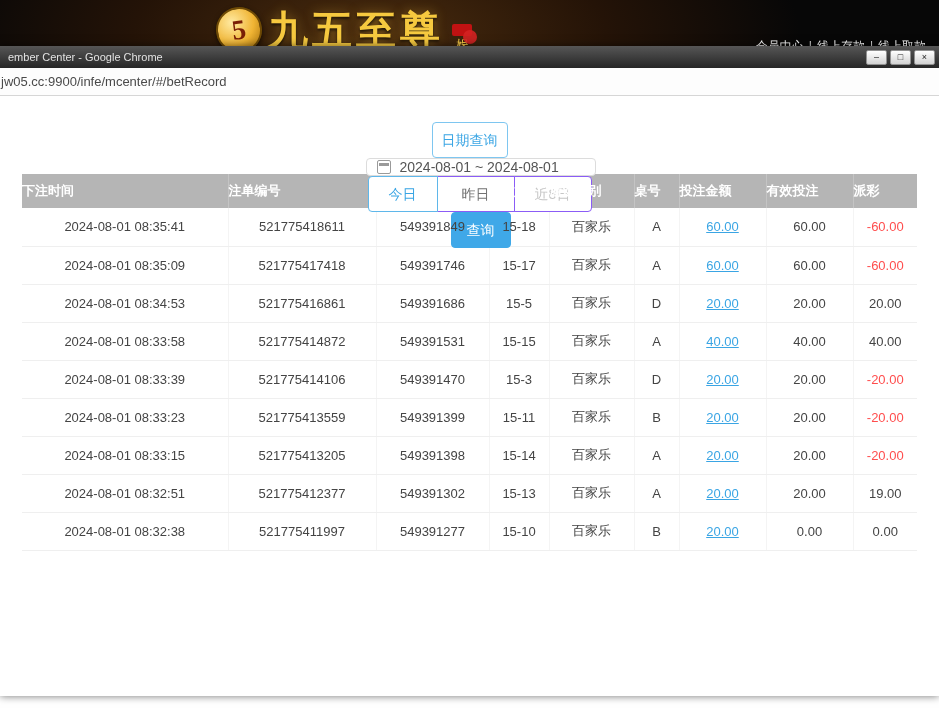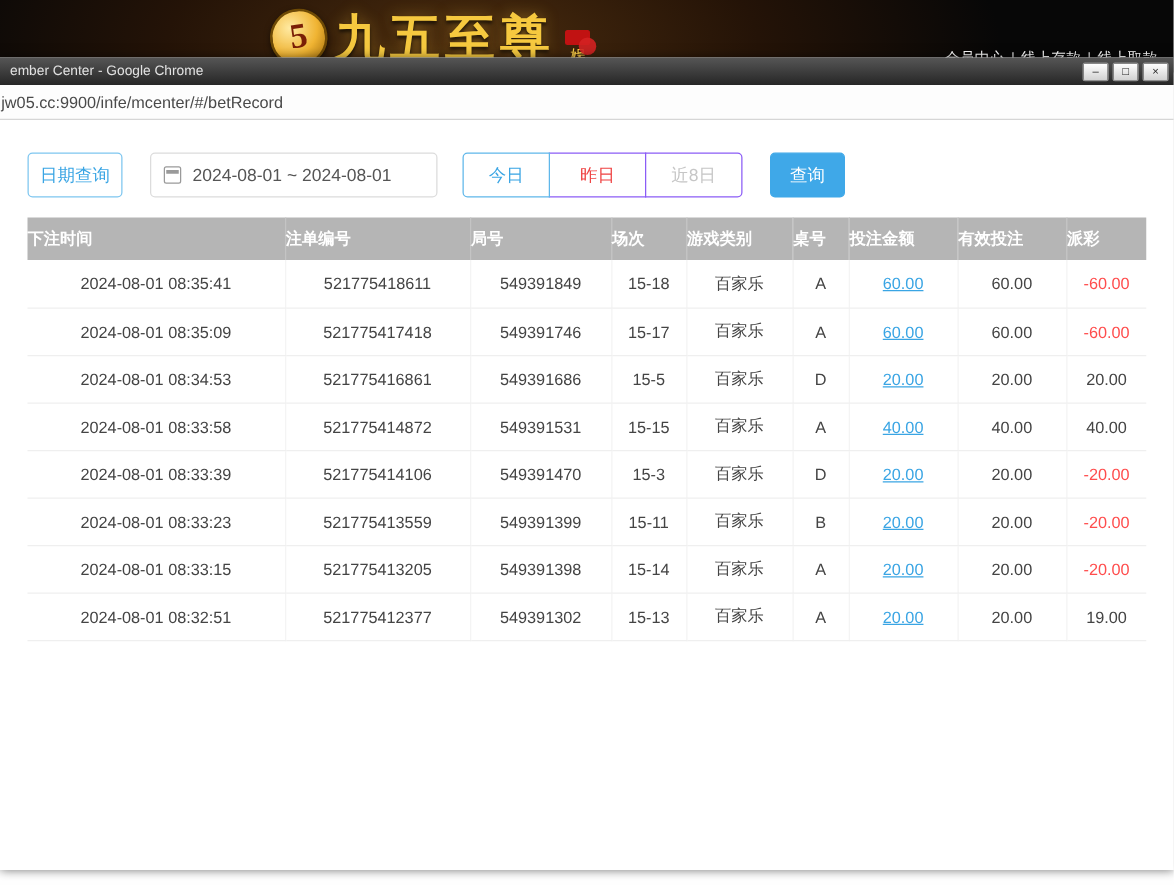--- a/index.html
+++ b/index.html
@@ -40,36 +40,36 @@
   .win-btns { display:flex; gap:3px; }
   .win-btn { width:21px; height:15px; background:linear-gradient(#ffffff,#d2d2d2); border:1px solid #909090;
     border-radius:2px; font-size:9px; line-height:13px; text-align:center; color:#222; cursor:pointer; }
   .urlbar { height:28px; background:#fdfdfd; border-bottom:1px solid #d6d6d6; display:flex;
     align-items:center; padding-left:1px; cursor:text; }
   .url-text { font-size:13px; color:#4a4a4a; white-space:nowrap; }
 
   
   .content { padding:26px 22px 0 22px; background:#fff; height:600px; }
 
-  .filter-row { display:flex; align-items:center; height:36px; }
+  .filter-row { display:flex; align-items:center; height:36px;flex-direction:column; }
   .btn { height:36px; line-height:34px; border-radius:4px; font-size:14px; text-align:center;
     cursor:pointer; background:#fff; white-space:nowrap; }
   .btn-date-query { width:76px; border:1px solid #7ec6f0; color:#3aa5e4; }
   .btn-round-query { width:76px; border:1px solid #dcdcdc; color:#666; margin-left:22px; }
   .date-input { margin-left:22px; width:230px; height:36px; border:1px solid #dcdcdc; border-radius:4px;
     display:flex; align-items:center; padding-left:10px; cursor:text; background:#fff; }
   .cal-icon { width:14px; height:14px; border:1px solid #9a9a9a; border-radius:2px; position:relative;
     flex:0 0 auto; margin-right:9px; }
   .cal-icon::before { content:""; position:absolute; top:2px; left:1px; right:1px; height:3px; background:#9a9a9a; }
   .date-text { font-size:14px; color:#555; white-space:nowrap; }
   .seg-group { display:flex; margin-left:20px; }
   .seg { height:36px; line-height:34px; border:1px solid #8b5cf6; background:#fff; font-size:14px;
     text-align:center; cursor:pointer; }
   .seg-today { width:70px; border-color:#5fb7ea; color:#3aa5e4; border-radius:4px 0 0 4px; position:relative; z-index:2; }
-  .seg-yesterday { width:78px; color:#ef4444; margin-left:-1px; }
+  .seg-yesterday { width:78px; color:#737373; margin-left:-1px; }
   .seg-last8 { width:78px; color:#c6c6c6; margin-left:-1px; border-radius:0 4px 4px 0; }
   .btn-search { margin-left:22px; width:60px; background:#3fa8e8; border:1px solid #3fa8e8; color:#fff; }
 
   table { border-collapse:collapse; table-layout:fixed; width:895px; }
   .summary-table { margin-top:24px; }
   .summary-table th { background:#f1f1f1; border:1px solid #e6e6e6; height:38px; font-size:14px;
     color:#444; font-weight:normal; text-align:center; }
   .summary-table td { border:1px solid #eaeaea; height:40px; text-align:center; font-size:14px; color:#333; }
   .neg-red { color:#ff4d4d; }
 
@@ -242,18 +242,29 @@
               <td>2024-08-01 08:32:51</td>
               <td>521775412377</td>
               <td>549391302</td>
               <td>15-13</td>
               <td>百家乐</td>
               <td>A</td>
               <td><a class="amt-link">20.00</a></td>
               <td>20.00</td>
               <td>19.00</td>
             </tr>
+            <tr>
+              <td>2024-08-01 08:32:38</td>
+              <td>521775411997</td>
+              <td>549391277</td>
+              <td>15-10</td>
+              <td>百家乐</td>
+              <td>B</td>
+              <td><a class="amt-link">20.00</a></td>
+              <td>0.00</td>
+              <td>0.00</td>
+            </tr>
           </tbody>
       </table>
 
     </div>
   </div>
 </div>
 
 </body></html>

